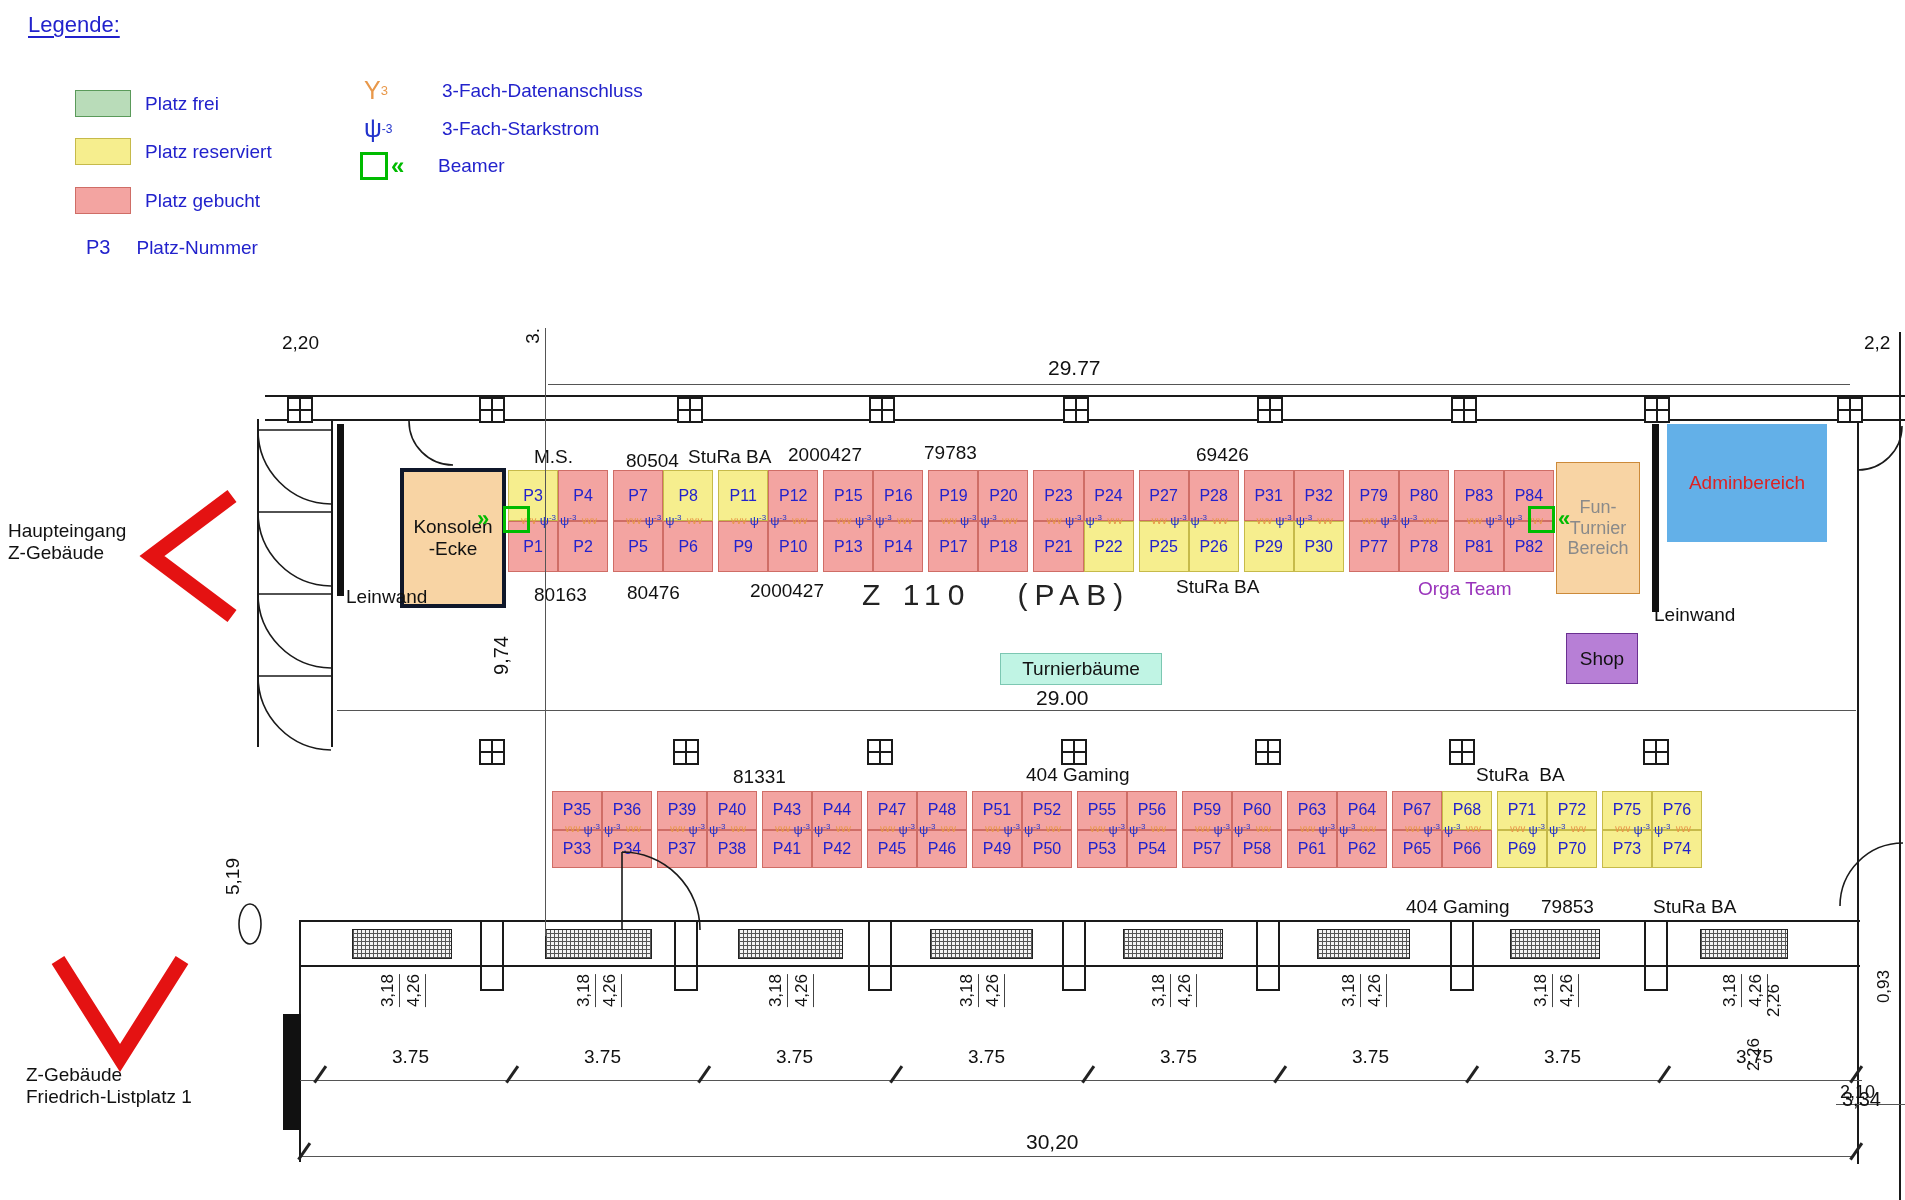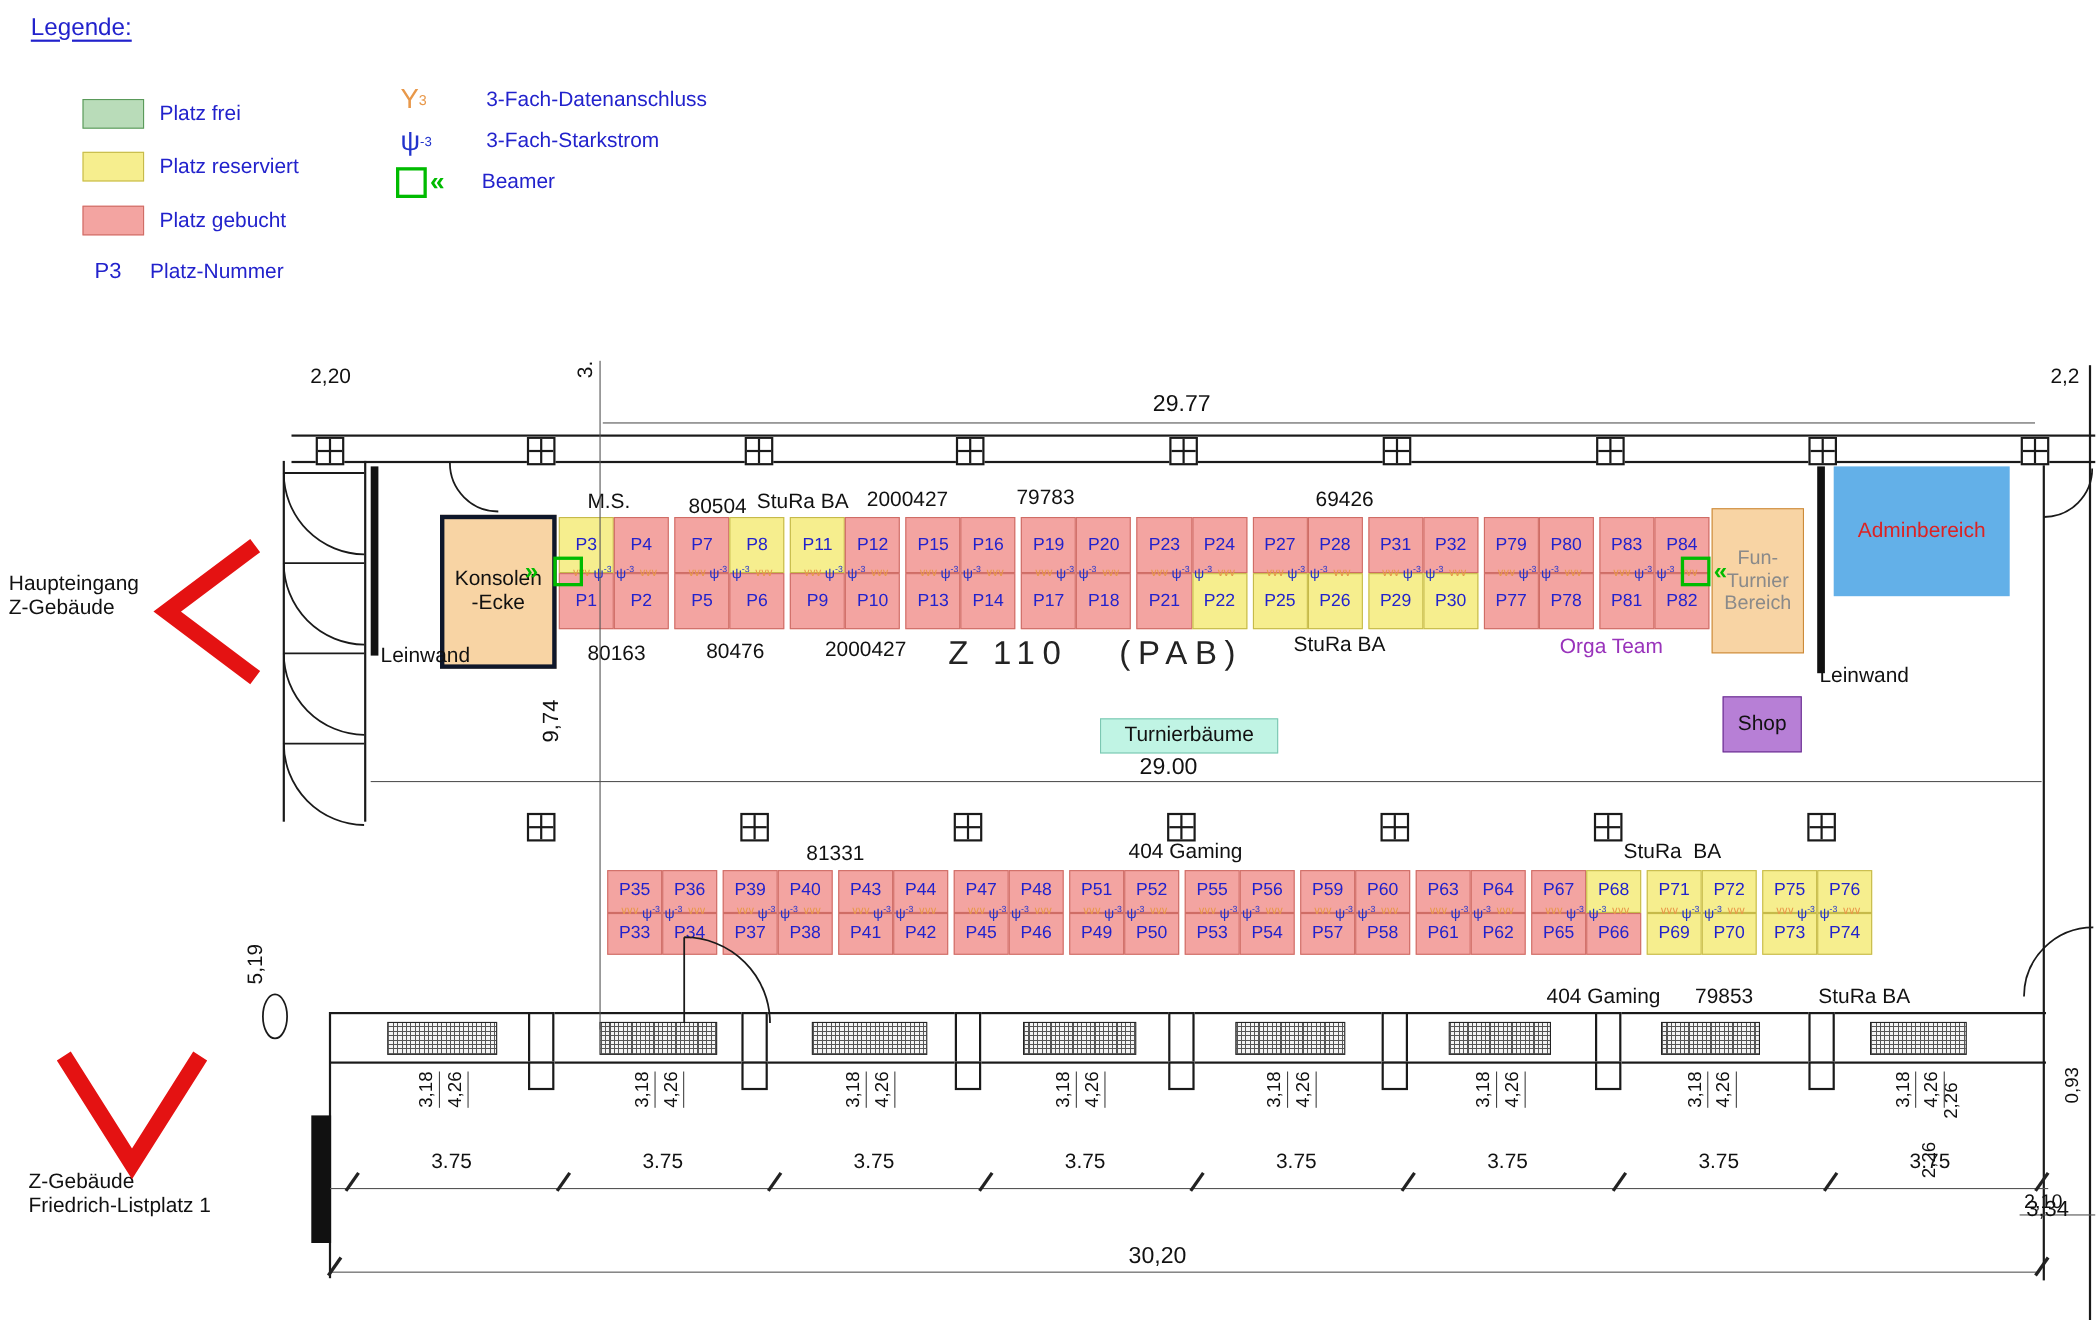--- a/index.html
+++ b/index.html
@@ -417,21 +417,21 @@
   <div class="beamer-box" style="left:1528px;top:506px"></div>
   <span class="beamer-arrows" style="left:1558px;top:508px">«</span>
 
   <span class="cad" style="left:534px;top:446px">M.S.</span>
   <span class="cad" style="left:626px;top:450px">80504</span>
   <span class="cad" style="left:688px;top:446px">StuRa BA</span>
   <span class="cad" style="left:788px;top:444px">2000427</span>
   <span class="cad" style="left:924px;top:442px">79783</span>
   <span class="cad" style="left:1196px;top:444px">69426</span>
   <span class="cad" style="left:534px;top:584px">80163</span>
-  <span class="cad" style="left:642px;top:582px">80476</span>
+  <span class="cad" style="left:627px;top:582px">80476</span>
   <span class="cad" style="left:750px;top:580px">2000427</span>
   <span class="cad" style="left:1176px;top:576px">StuRa BA</span>
   <span class="cad" style="left:1418px;top:578px;color:var(--orga-purple,#9933bb)">Orga Team</span>
   <span class="cad" style="left:733px;top:766px">81331</span>
   <span class="cad" style="left:1026px;top:764px">404 Gaming</span>
   <span class="cad" style="left:1476px;top:764px">StuRa  BA</span>
   <span class="cad" style="left:1406px;top:896px">404 Gaming</span>
   <span class="cad" style="left:1541px;top:896px">79853</span>
   <span class="cad" style="left:1653px;top:896px">StuRa BA</span>
 

